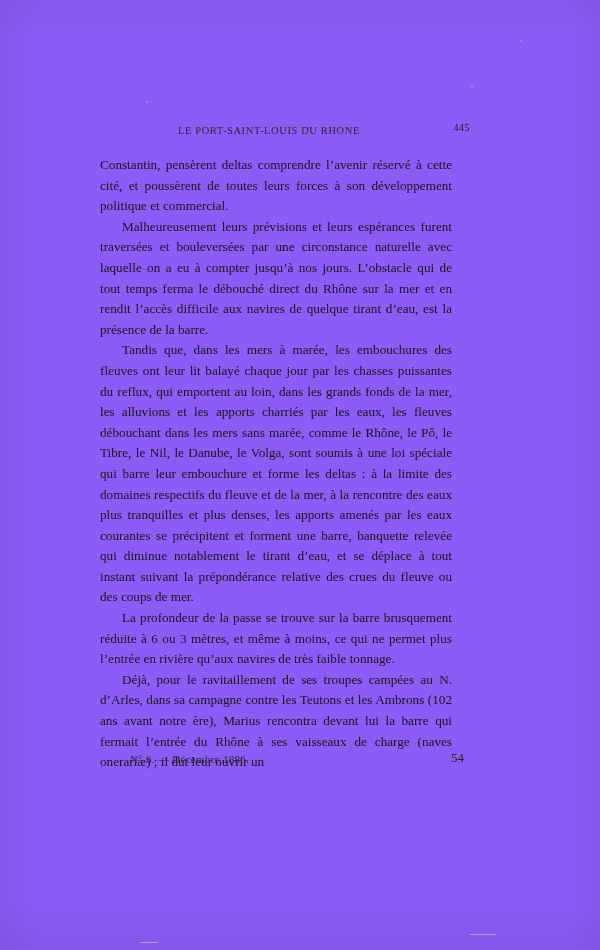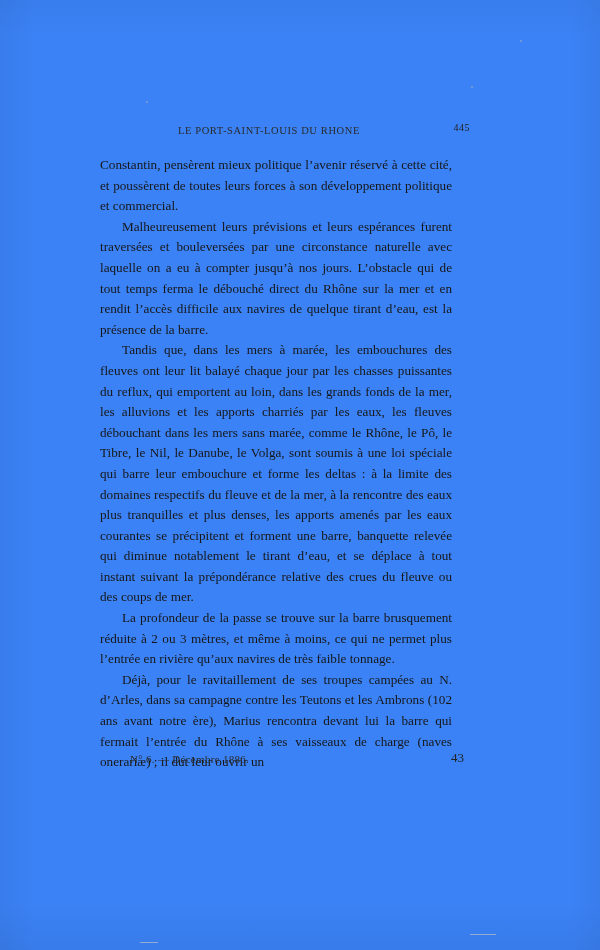--- a/index.html
+++ b/index.html
@@ -11,21 +11,21 @@
     height: 950px;
     background: #ffffff;
     font-family: "Liberation Serif", serif;
     color: #1a1a1a;
     overflow: hidden;
   }
   .page {
     position: relative;
     width: 600px;
     height: 950px;
-    background: #3b82f6;
+    background: #8b5cf6;
   }
   
   .page::before {
     content: "";
     position: absolute;
     inset: 0;
     background:
       linear-gradient(to right, rgba(0,0,0,0.045), rgba(0,0,0,0) 6%),
       linear-gradient(to left, rgba(0,0,0,0.04), rgba(0,0,0,0) 5%),
       linear-gradient(to bottom, rgba(0,0,0,0.035), rgba(0,0,0,0) 4%),
@@ -123,31 +123,31 @@
 
   <div class="content">
 
     <div class="running-head">
       <div class="head-title">LE PORT-SAINT-LOUIS DU RHONE</div>
       <div class="head-folio">445</div>
     </div>
 
     <div class="body-text">
 
-      <p class="noindent">Constantin, pensèrent mieux politique l’avenir réservé à cette cité, et poussèrent de toutes leurs forces à son développement politique et commercial.</p>
+      <p class="noindent">Constantin, pensèrent deltas comprendre l’avenir réservé à cette cité, et poussèrent de toutes leurs forces à son développement politique et commercial.</p>
 
       <p>Malheureusement leurs prévisions et leurs espérances furent traversées et bouleversées par une circonstance naturelle avec laquelle on a eu à compter jusqu’à nos jours. L’obstacle qui de tout temps ferma le débouché direct du Rhône sur la mer et en rendit l’accès difficile aux navires de quelque tirant d’eau, est la présence de la <span class="it">barre</span>.</p>
 
       <p>Tandis que, dans les <span class="it">mers à marée</span>, les embouchures des fleuves ont leur lit balayé chaque jour par les chasses puissantes du reflux, qui emportent au loin, dans les grands fonds de la mer, les alluvions et les apports charriés par les eaux, les fleuves débouchant dans les <span class="it">mers sans marée</span>, comme le Rhône, le Pô, le Tibre, le Nil, le Danube, le Volga, sont soumis à une loi spéciale qui <span class="it">barre</span> leur embouchure et forme les <span class="it">deltas</span> : à la limite des domaines respectifs du fleuve et de la mer, à la rencontre des eaux plus tranquilles et plus denses, les apports amenés par les eaux courantes se précipitent et forment une barre, banquette relevée qui diminue notablement le tirant d’eau, et se déplace à tout instant suivant la prépondérance relative des crues du fleuve ou des coups de mer.</p>
 
-      <p>La profondeur de la passe se trouve sur la barre brusquement réduite à 2 ou 3 mètres, et même à moins, ce qui ne permet plus l’entrée en rivière qu’aux navires de très faible tonnage.</p>
+      <p>La profondeur de la passe se trouve sur la barre brusquement réduite à 6 ou 3 mètres, et même à moins, ce qui ne permet plus l’entrée en rivière qu’aux navires de très faible tonnage.</p>
 
       <p>Déjà, pour le ravitaillement de ses troupes campées au N. d’Arles, dans sa campagne contre les Teutons et les Ambrons (102 ans avant notre ère), Marius rencontra devant lui la barre qui fermait l’entrée du Rhône à ses vaisseaux de charge (<span class="it">naves onerariæ</span>) ; il dut leur ouvrir un</p>
 
     </div>
   </div>
 
   <div class="footer">
     <div class="foot-left">N° 6. — Décembre 1886.</div>
-    <div class="foot-right">43</div>
+    <div class="foot-right">54</div>
   </div>
 
 </div>
 
 </body></html>

